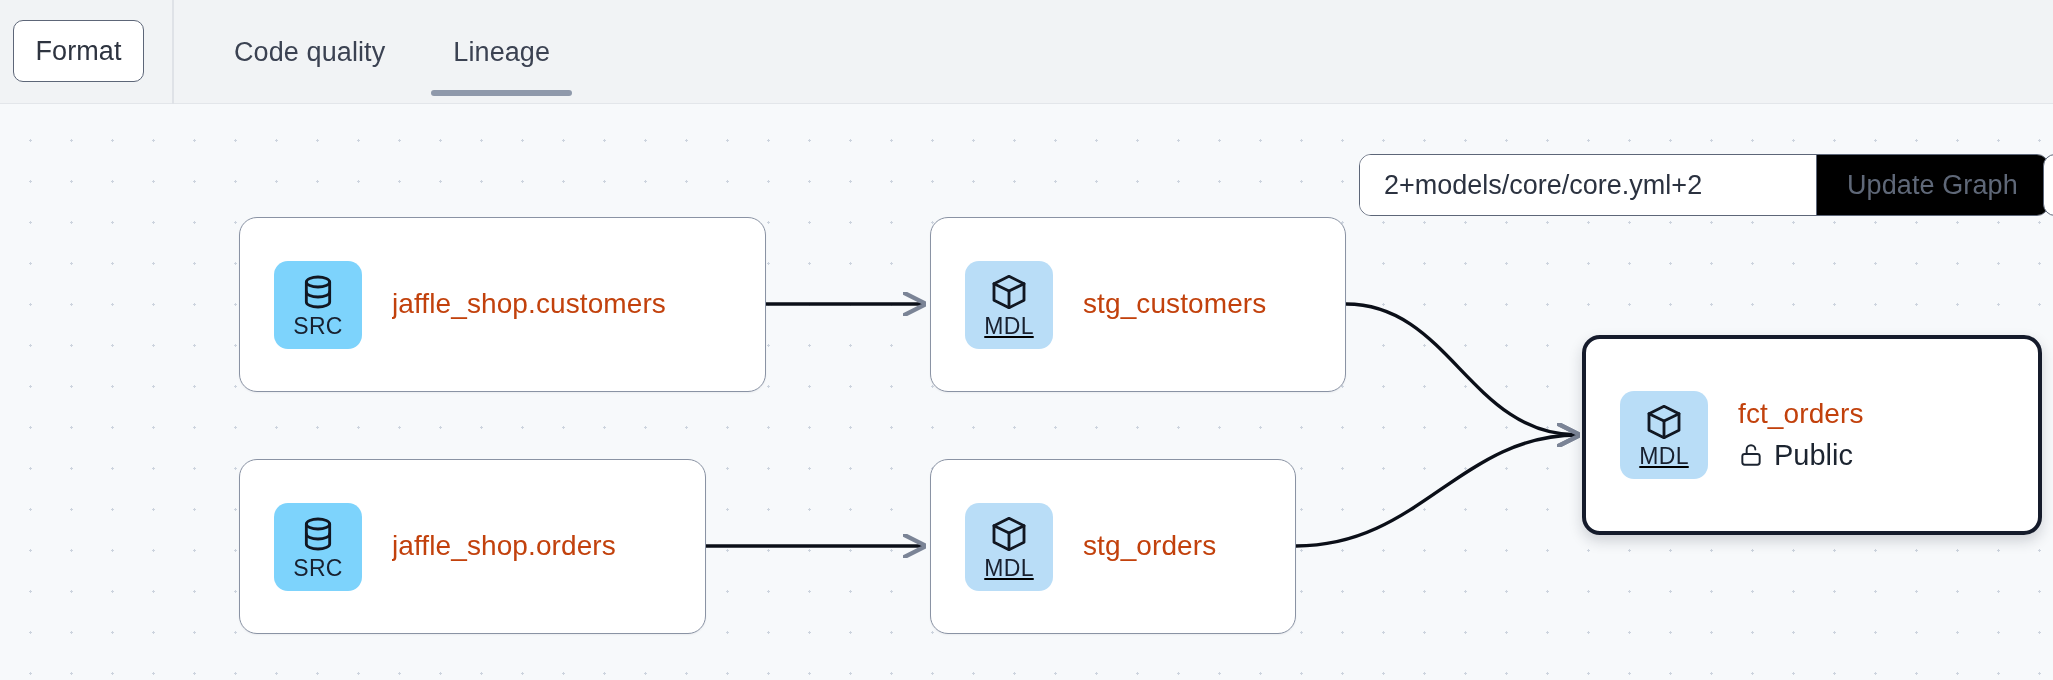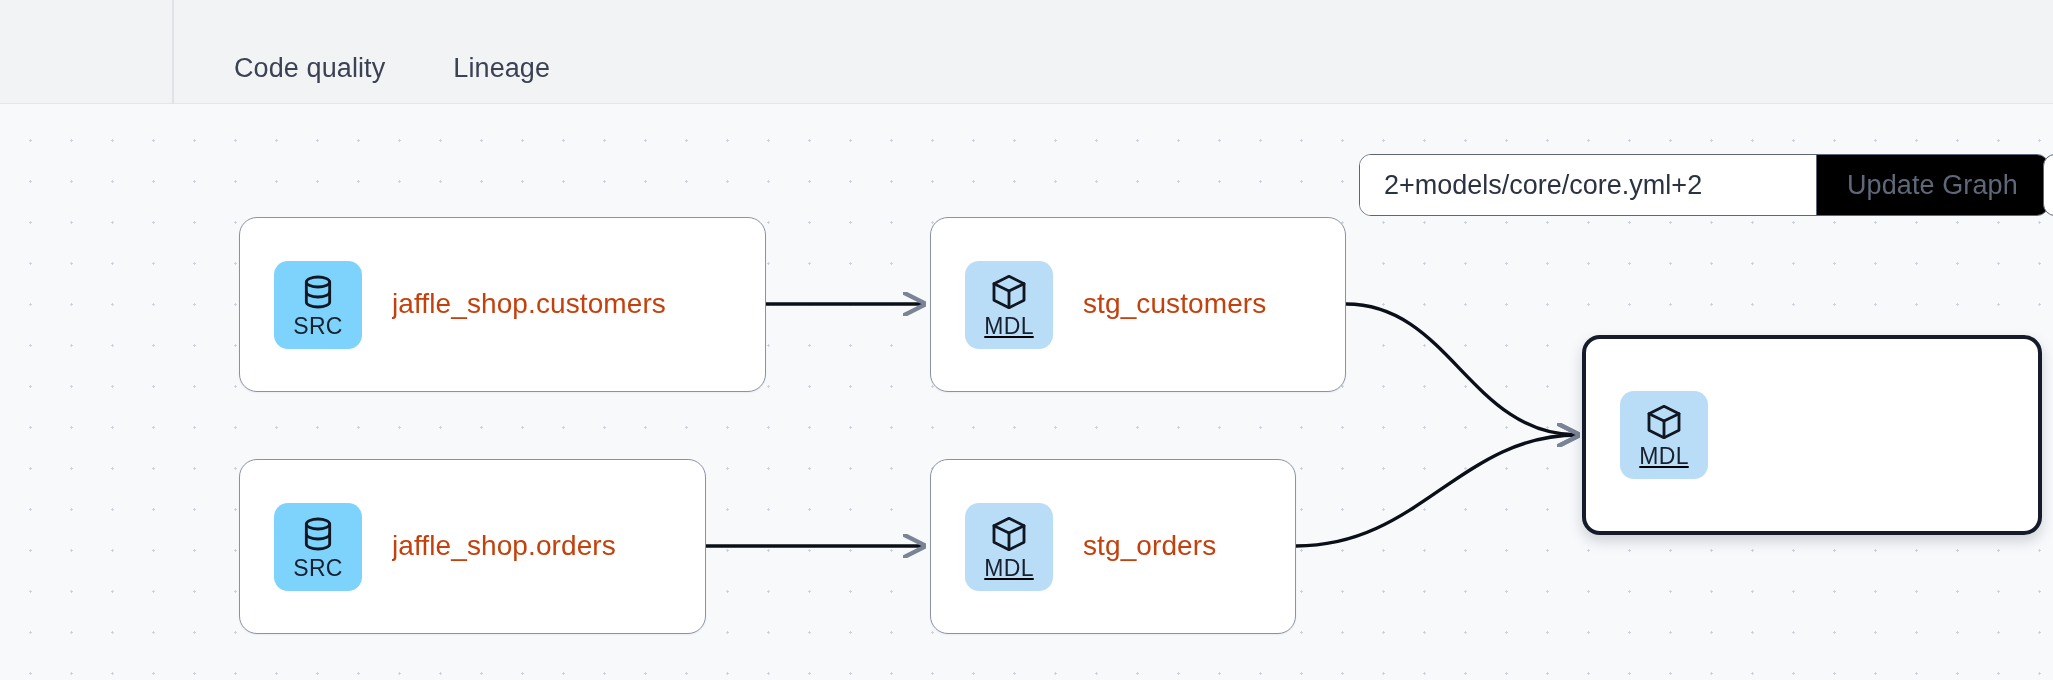--- a/index.html
+++ b/index.html
@@ -53,21 +53,21 @@
     left: 172px;
     top: 0px;
     width: 2px;
     height: 104px;
     background: #dfe2e7;
   }
 
   #tabs {
     position: absolute;
     left: 200px;
-    top: 16px;
+    top: 0;
     height: 104px;
     display: flex;
     align-items: stretch;
   }
 
   .tab {
     position: relative;
     display: flex;
     align-items: center;
     padding: 0 34px;
@@ -239,20 +239,21 @@
     cursor: pointer;
   }
 </style>
 </head>
 <body>
 
 <div id="app">
 
   <div id="topbar">
 
+    <button id="format-btn">Format</button>
 
     <div id="topbar-divider"></div>
 
     <div id="tabs">
       <div class="tab">
         <span>Code quality</span>
         <span class="tab-underline"></span>
       </div>
       <div class="tab active">
         <span>Lineage</span>
@@ -337,20 +338,30 @@
 
     <div class="node selected" style="left:1582px; top:231px; width:460px; height:200px;">
       <div class="badge mdl">
         <svg width="40" height="40" viewBox="0 0 24 24" fill="none" stroke="#111722" stroke-width="1.7" stroke-linecap="round" stroke-linejoin="round">
           <path d="M12 2.6 21 7v10l-9 4.4L3 17V7z"></path>
           <path d="M3 7l9 4.4L21 7"></path>
           <path d="M12 11.4V21.4"></path>
         </svg>
         <span class="badge-label">MDL</span>
       </div>
+      <div class="node-body">
+        <div class="node-title">fct_orders</div>
+        <div class="node-sub">
+          <svg width="26" height="26" viewBox="0 0 24 24" fill="none" stroke="#1c2430" stroke-width="1.8" stroke-linecap="round" stroke-linejoin="round">
+            <rect x="4" y="11" width="16" height="10" rx="2.2"></rect>
+            <path d="M8 11V7a4 4 0 0 1 8 0"></path>
+          </svg>
+          <span>Public</span>
+        </div>
+      </div>
     </div>
 
     <div id="graph-toolbar">
       <input id="selector-input" type="text" value="2+models/core/core.yml+2" style="">
       <div id="update-graph-btn">Update Graph</div>
     </div>
 
     <div id="aux-btn"></div>
 
   </div>

